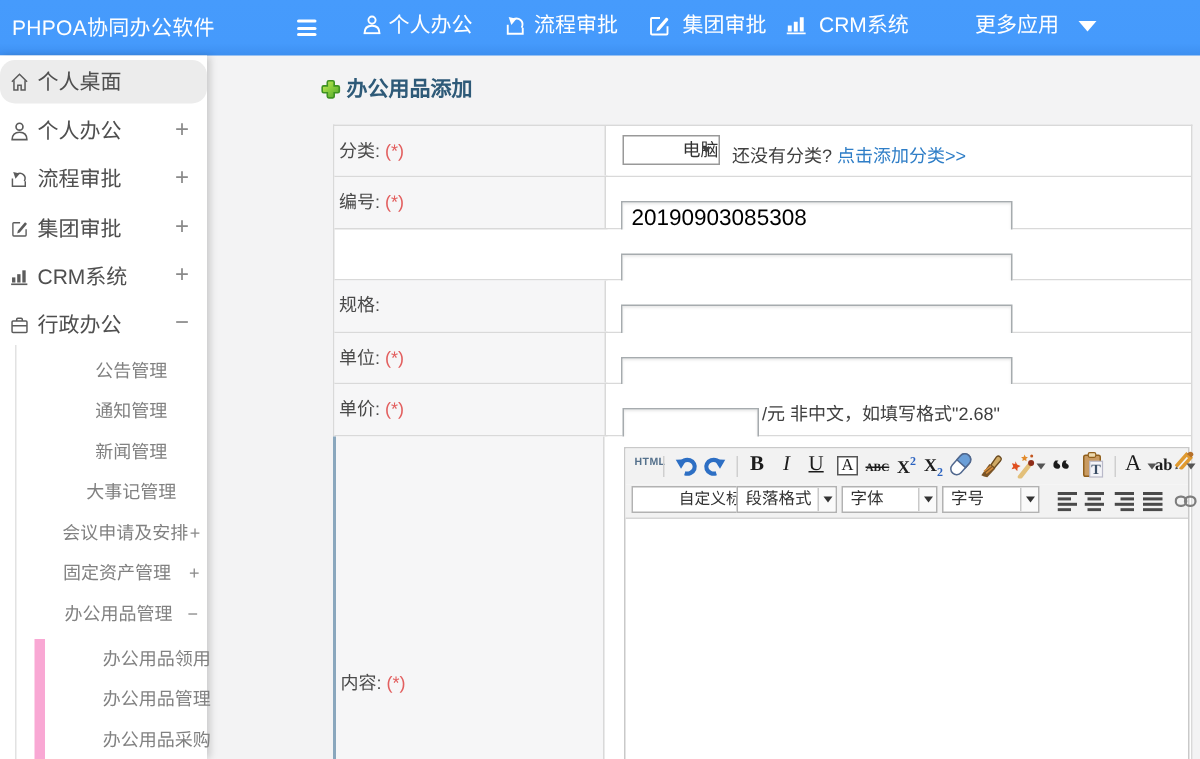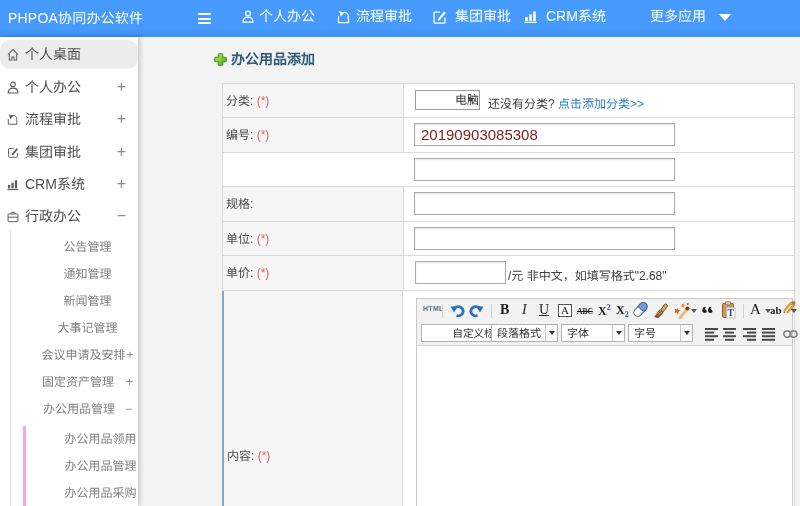--- a/index.html
+++ b/index.html
@@ -34,21 +34,21 @@
 
 .tbl { position:absolute; left:222px; top:83px; width:573px; height:423px;
   border:1px solid #d9d9d9; border-bottom:none; background:#fff; }
 .row { position:relative; border-bottom:1px solid #d9d9d9; }
 .row .lab { position:absolute; left:0; top:0; bottom:0; width:181px; background:#f6f6f7;
   border-right:1px solid #d9d9d9; font-size:12px; color:#4a4a4a; }
 .row .lab span { position:absolute; left:3px; top:50%; transform:translateY(-50%); margin-top:-2px; white-space:nowrap; }
 .red { color:#e25f5f; }
 .row .val { position:absolute; left:182px; right:0; top:0; bottom:0; background:#fff; }
 .inp { position:absolute; border:1px solid #a6abae; background:#fff; box-shadow:inset 0 1px 2px rgba(0,0,0,0.10);
-  font-size:15px; color:#7f1d1d; font-family:"Liberation Sans",sans-serif; padding:0 6px; }
+  font-size:15px; color:#000000; font-family:"Liberation Sans",sans-serif; padding:0 6px;margin-top:11px; }
 
 
 .ti { position:absolute; display:inline-block; color:#1c1c1c; }
 .tserif { font-family:"Liberation Serif",serif; }
 .tsep { position:absolute; top:5px; width:0; height:14px; border-left:1px solid #cfcfcf; }
 .tcaret { position:absolute; top:10px; width:0; height:0; border-left:3.5px solid transparent; border-right:3.5px solid transparent; border-top:4px solid #555; }
 .tsel { position:absolute; top:1px; height:18px; background:#fff; border:1px solid #b2b2b2; font-size:11px; color:#333;
   line-height:16px; padding-left:5px; white-space:nowrap; overflow:hidden; }
 .tsel i { position:absolute; right:0; top:0; bottom:0; width:12px; border-left:1px solid #c9c9c9; background:#fafafa; }
 .tsel i:after { content:""; position:absolute; left:2.5px; top:6px; width:0; height:0; border-left:3px solid transparent; border-right:3px solid transparent; border-top:4px solid #333; }
@@ -142,21 +142,21 @@
       <span class="pm">−</span>
     </div>
   <div class="sub1" style="top:193px; height:276px;">
     <div class="s-item" style="left:14px; top:4px;">公告管理</div>
     <div class="s-item" style="left:14px; top:31px;">通知管理</div>
     <div class="s-item" style="left:14px; top:58px;">新闻管理</div>
     <div class="s-item" style="left:14px; top:85px;">大事记管理</div>
     <div class="s-item" style="left:14px; top:112px;">会议申请及安排<span style="margin-left:1px;color:#8a8a8a;">+</span></div>
     <div class="s-item" style="left:14px; top:166px;">办公用品管理<span style="margin-left:10px;color:#8a8a8a;">−</span></div>
     <div class="s-item" style="left:14px; top:139px;">固定资产管理<span style="margin-left:12px;color:#8a8a8a;">+</span></div>
-    <div style="position:absolute; left:12px; top:196px; height:81px; border-left:3px solid #f9a8d4; width:100px;">
+    <div style="position:absolute; left:12px; top:196px; height:81px; border-left:7px solid #f9a8d4; width:100px;">
       <div class="s-item" style="left:12px; top:0px;">办公用品领用</div>
       <div class="s-item" style="left:12px; top:27px;">办公用品管理</div>
       <div class="s-item" style="left:12px; top:54px;">办公用品采购</div>
     </div>
   </div>
 </div>
 
 <svg class="plus" width="15" height="14" viewBox="0 0 15 14">
   <defs>
       <linearGradient id="gp" x1="0" y1="0" x2="1" y2="1">

